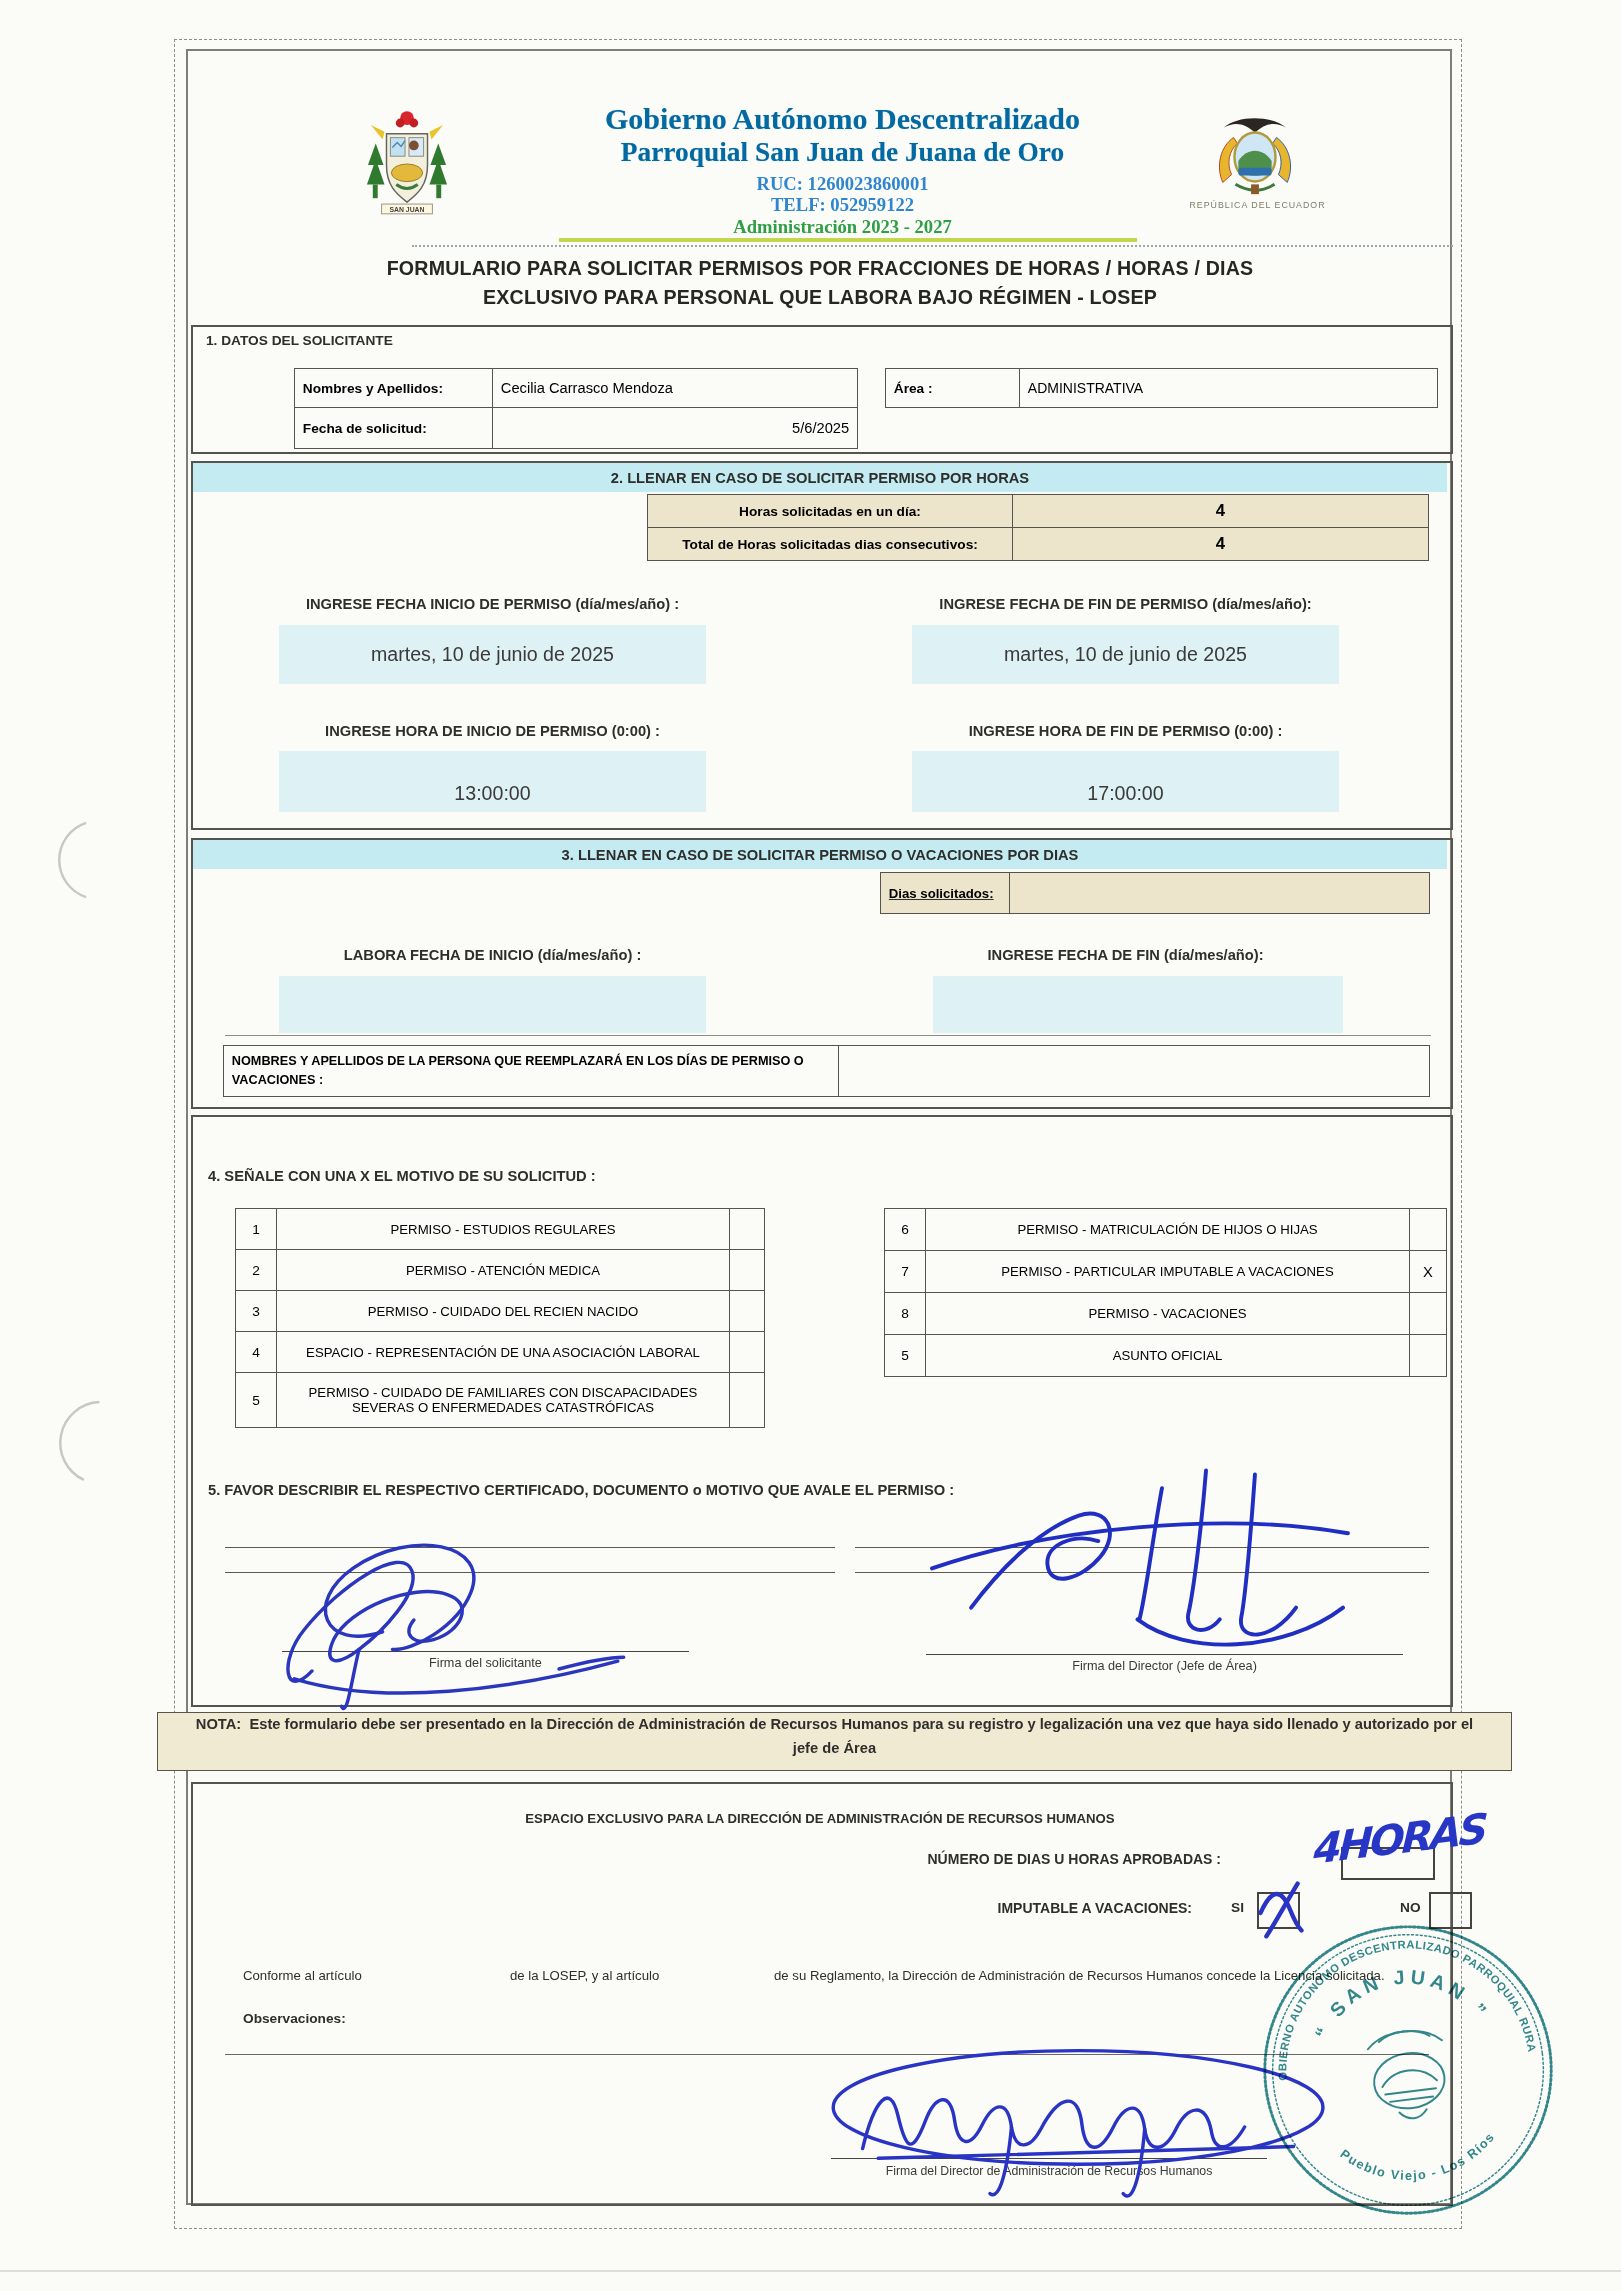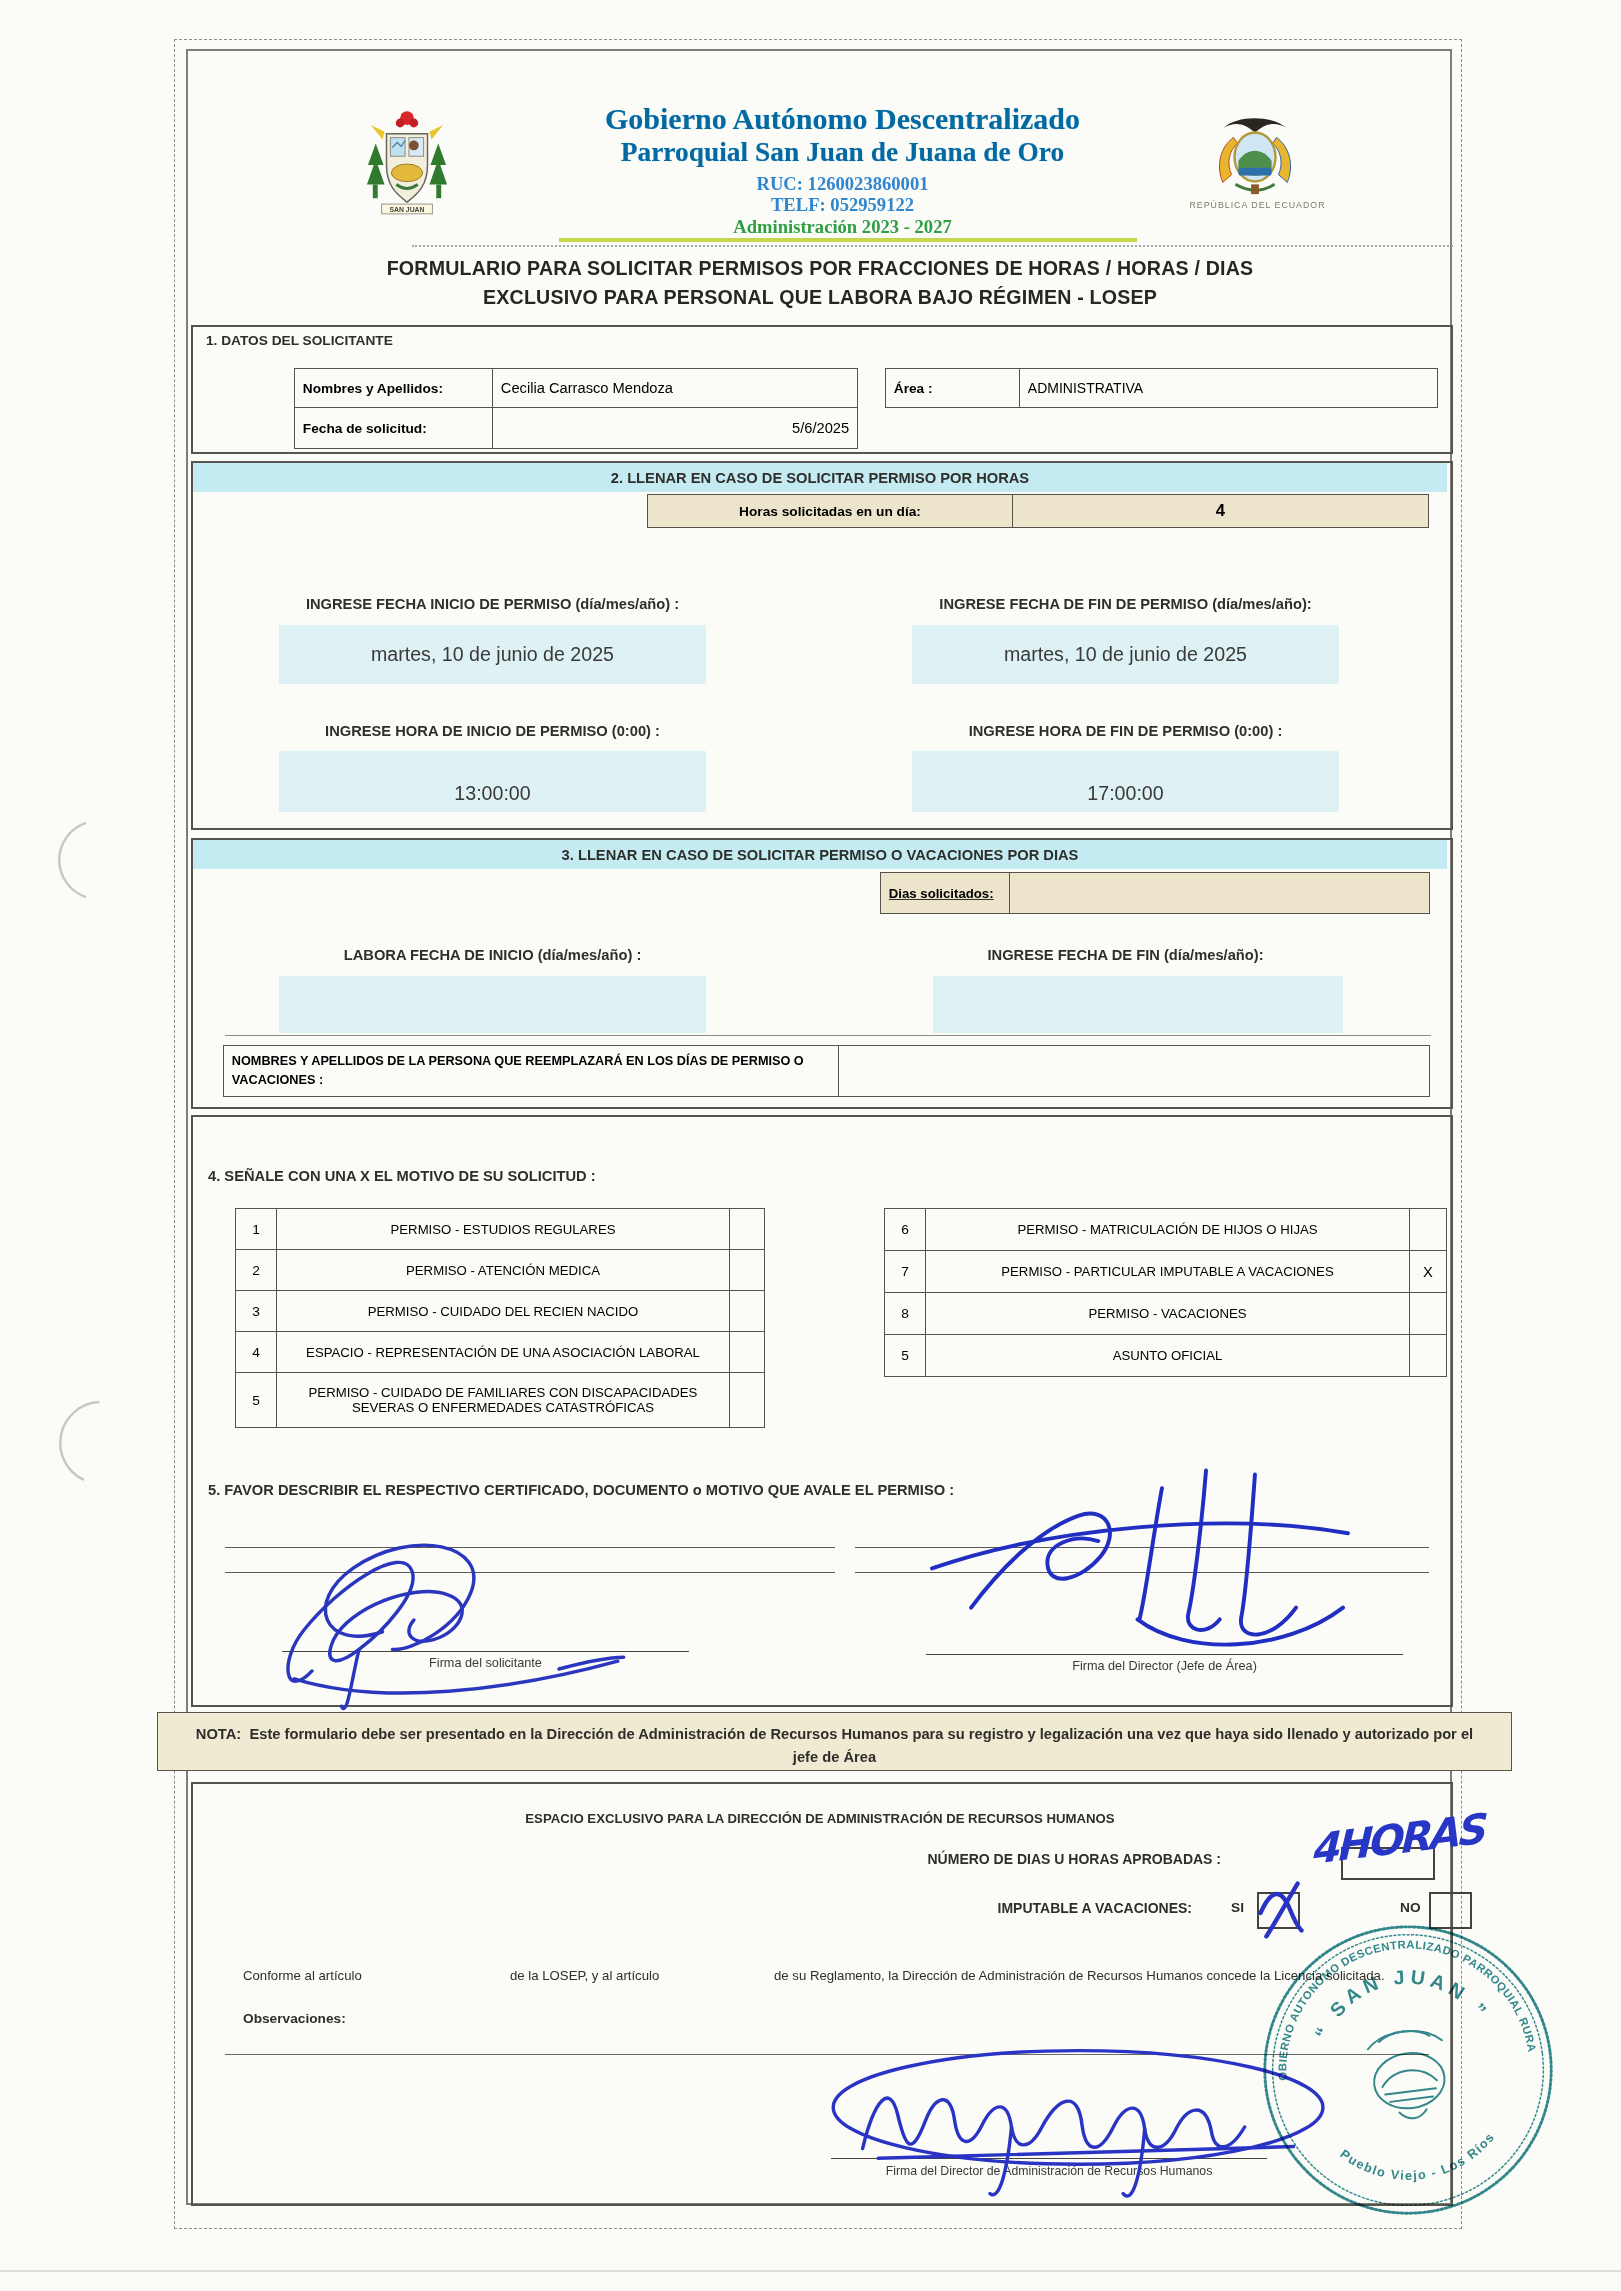--- a/index.html
+++ b/index.html
@@ -139,20 +139,24 @@
   <table class="abs" style="left:647px;top:494px;">
     <colgroup>
         <col style="width:365px">
         <col style="width:416px">
       </colgroup>
     <tbody>
         <tr style="height:33px;">
       <td class="beige ctr lbl14">Horas solicitadas en un día:</td>
       <td class="beige ctr" style="font-size:16.7px;font-weight:bold;">4</td>
     </tr>
+    <tr style="height:33px;">
+      <td class="beige ctr lbl14">Total de Horas solicitadas dias consecutivos:</td>
+      <td class="beige ctr" style="font-size:16.7px;font-weight:bold;">4</td>
+    </tr>
   </tbody>
     </table>
 
   <div class="abs ctr lbl15" style="left:279px;top:596px;width:427px;">INGRESE FECHA INICIO DE PERMISO (día/mes/año) :</div>
   <div class="abs ctr lbl15" style="left:912px;top:596px;width:427px;">INGRESE FECHA DE FIN DE PERMISO (día/mes/año):</div>
   <div class="abs cyanbox ctr" style="left:279px;top:625px;width:427px;height:59px;line-height:59px;font-size:19.6px;color:#3a3a37;">
     <span>martes, 10 de junio de 2025</span>
   </div>
   <div class="abs cyanbox ctr" style="left:912px;top:625px;width:427px;height:59px;line-height:59px;font-size:19.6px;color:#3a3a37;">
     <span>martes, 10 de junio de 2025</span>
@@ -303,21 +307,21 @@
       <path d="M 20,120 C 140,78 320,62 445,84"></path>
       <path d="M 60,160 C 90,120 130,80 170,66 C 200,56 212,84 192,108 C 172,132 140,140 138,116 C 136,96 164,84 190,92"></path>
       <path d="M 255,38 C 246,86 238,150 232,172"></path>
       <path d="M 300,20 C 296,70 288,140 282,166 C 278,184 300,190 314,172"></path>
       <path d="M 350,24 C 346,80 340,150 336,170 C 332,194 366,196 392,160"></path>
       <path d="M 230,172 C 280,210 380,206 440,160"></path>
     </g>
   </svg>
 
   <div class="abs" style="left:157px;top:1712px;width:1353px;height:57px;background:#f0ead3;border:1.5px solid #55544d;
-              display:flex;align-items:flex-end;justify-content:center;">
+              display:flex;align-items:flex-start;justify-content:center;">
     <div class="ctr" style="font-size:14.7px;font-weight:bold;line-height:1.6;padding:0 33px;">
       <span>NOTA:</span>&nbsp;
       <span>Este formulario debe ser presentado en la Dirección de Administración de Recursos Humanos para su registro y legalización una vez que haya sido llenado y autorizado por el jefe de Área</span>
     </div>
   </div>
 
   <div class="abs box" style="left:191px;top:1782px;width:1258px;height:420px;"></div>
   <div class="abs ctr" style="left:191px;top:1811px;width:1258px;font-size:13.2px;font-weight:bold;">ESPACIO EXCLUSIVO PARA LA DIRECCIÓN DE ADMINISTRACIÓN DE RECURSOS HUMANOS</div>
 
   <div class="abs rt lbl14" style="left:608px;top:1851px;width:613px;font-size:14px;">NÚMERO DE DIAS U HORAS APROBADAS :</div>

